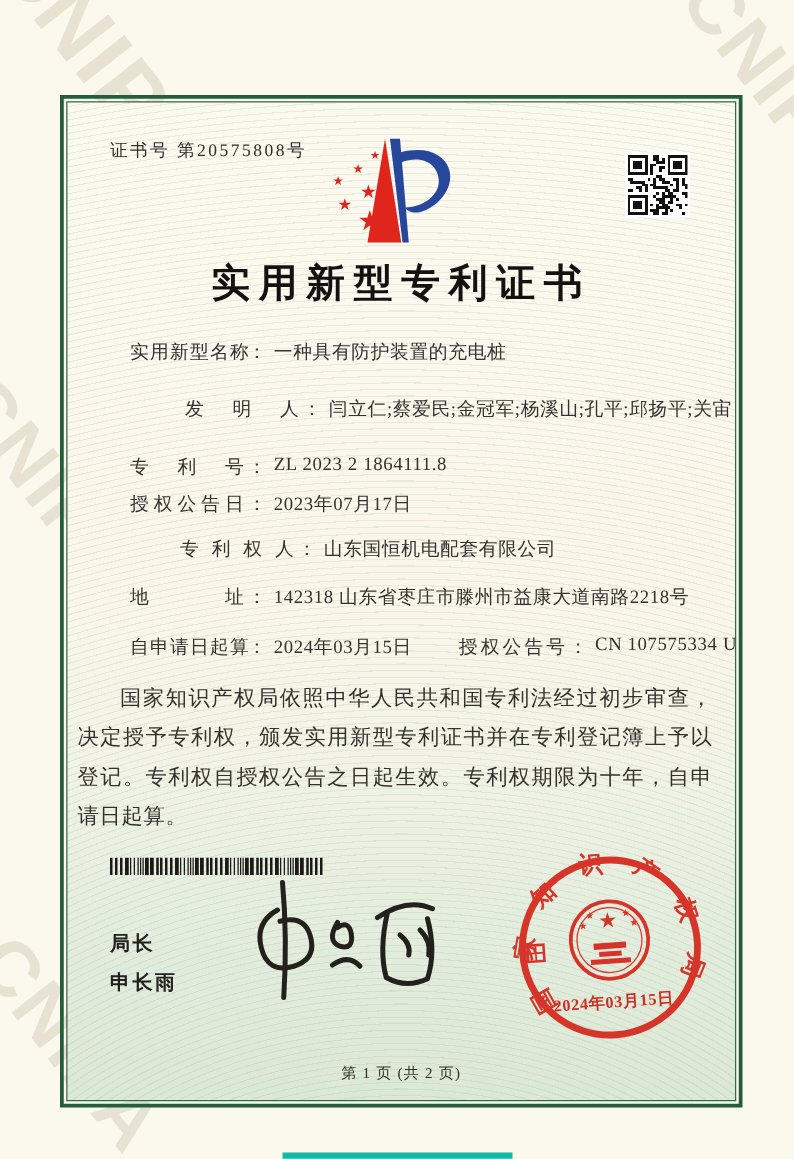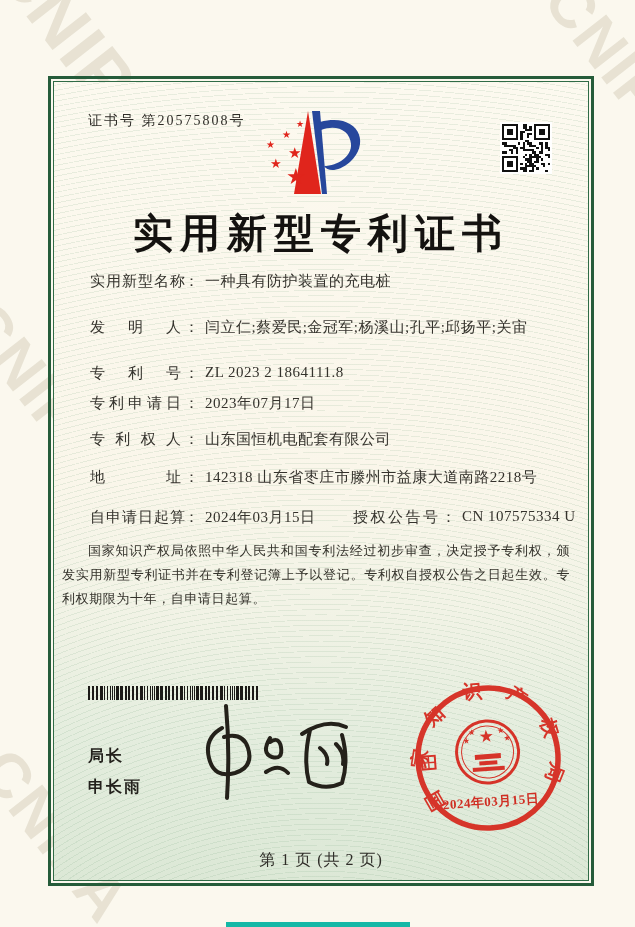--- a/index.html
+++ b/index.html
@@ -20,31 +20,31 @@
         repeating-radial-gradient(120% 70% at 50% 135%, rgba(110,160,120,0.14) 0 1px, rgba(0,0,0,0) 1px 6px),
         linear-gradient(180deg,#fcf9ef 0%,#faf6ea 50%,#f2f3e6 66%,#e4edde 82%,#dce8d6 100%);}
 
   .cert-no{position:absolute;left:34px;top:30px;font-size:14px;letter-spacing:2px;color:#2f2d28;text-align:right;}
 
   .logo{position:absolute;left:204px;top:24px;width:116px;height:90px;}
   .qr{position:absolute;left:446px;top:40px;width:48px;height:48px;background:#fff;padding:2px;}
   .qr svg{display:block;width:48px;height:48px;}
 
   .title{position:absolute;left:0;top:124px;width:100%;text-align:center;
-         font-size:40px;font-weight:700;letter-spacing:7px;color:#141210;}
+         font-size:31px;font-weight:700;letter-spacing:7px;color:#141210;}
 
   .fields{position:absolute;left:34px;top:0;width:480px;font-size:15px;color:#34322c;}
-  .row{position:absolute;left:2px;white-space:nowrap;}
+  .row{position:absolute;left:16px;white-space:nowrap;}
   .label{display:inline-block;width:92px;text-align:justify;text-align-last:justify;
          vertical-align:top;letter-spacing:1px;}
   .colon{display:inline-block;margin:0 6px 0 2px;}
   .val{display:inline-block;vertical-align:top;letter-spacing:0.5px;}
   .val2{display:block;}
 
-  .para{position:absolute;left:8px;width:508px;font-size:13px;line-height:1.85;
+  .para{position:absolute;left:8px;width:508px;font-size:17px;line-height:1.85;
         text-indent:2em;color:#33312a;letter-spacing:0.6px;text-align:justify;}
 
   .barcode{position:absolute;left:34px;top:604px;width:174px;height:14px;}
   .barcode svg{display:block;width:174px;height:14px;fill:#1c1a17;}
 
   .officer{position:absolute;left:34px;top:658px;
            font-family:"Liberation Sans","DejaVu Sans",sans-serif;
            font-size:16px;font-weight:700;color:#23211c;line-height:31px;letter-spacing:2px;}
 
   .signature{position:absolute;left:124px;top:608px;width:190px;height:125px;}
@@ -55,21 +55,21 @@
   .seal .ring{fill:none;stroke:#d62a1f;stroke-width:5.5;}
   .seal-arc-text{font-size:19px;font-weight:700;fill:#d62a1f;letter-spacing:22px;
                  font-family:"Liberation Serif",serif;}
   .seal-date{font-size:13px;font-weight:700;fill:#cf2318;letter-spacing:0.5px;
              font-family:"Liberation Serif",serif;}
   .emblem{stroke:#d6281e;fill:#d6281e;}
   .star{fill:#d6281e;font-family:"DejaVu Sans",sans-serif;}
   .logo-star{fill:#e0251c;font-family:"DejaVu Sans",sans-serif;}
 
   .page-num{position:absolute;left:0;top:768px;width:100%;text-align:center;
-            font-size:16px;color:#2f2d28;letter-spacing:1px;}
+            font-size:12px;color:#2f2d28;letter-spacing:1px;}
 
   .continuation{position:absolute;left:50%;transform:translateX(-50%);top:922px;
                 background:#14b8a6;padding:4px 20px;font-size:13px;letter-spacing:5px;
                 color:#2e2c26;z-index:3;}
 </style>
 </head>
 <body>
 
 <div class="page">
 
@@ -221,30 +221,30 @@
             <rect x="2" y="16" width="3" height="3"></rect>
           </svg>
       </div>
 
       <div class="title">实用新型专利证书</div>
 
       <div class="fields">
         <div class="row" style="top:190px;">
           <span class="label">实用新型名称</span><span class="colon">：</span><span class="val">一种具有防护装置的充电桩</span>
         </div>
-        <div class="row" style="top:236px;">
+        <div class="row" style="top:236px;margin-left:44px;">
           <span class="label">发 明 人</span><span class="colon">：</span><span class="val"><span>闫立仁;蔡爱民;金冠军;杨溪山;孔平;邱扬平;关宙</span></span>
         </div>
         <div class="row" style="top:282px;">
           <span class="label">专 利 号</span><span class="colon">：</span><span class="val">ZL 2023 2 1864111.8</span>
         </div>
         <div class="row" style="top:312px;">
-          <span class="label">专利申请日</span><span class="colon">：</span><span class="val">2023年07月17日</span>
-        </div>
-        <div class="row" style="top:348px;">
+          <span class="label">授权公告日</span><span class="colon">：</span><span class="val">2023年07月17日</span>
+        </div>
+        <div class="row" style="top:348px;margin-left:40px;">
           <span class="label">专 利 权 人</span><span class="colon">：</span><span class="val">山东国恒机电配套有限公司</span>
         </div>
         <div class="row" style="top:386px;">
           <span class="label">地 址</span><span class="colon">：</span><span class="val">142318 山东省枣庄市滕州市益康大道南路2218号</span>
         </div>
         <div class="row" style="top:426px;">
           <span class="label">自申请日起算</span><span class="colon">：</span><span class="val">2024年03月15日</span>
           <span style="display:inline-block;width:30px;"></span>
           <span class="label" style="width:86px;">授权公告号</span><span class="colon">：</span><span class="val">CN 107575334 U</span>
         </div>

